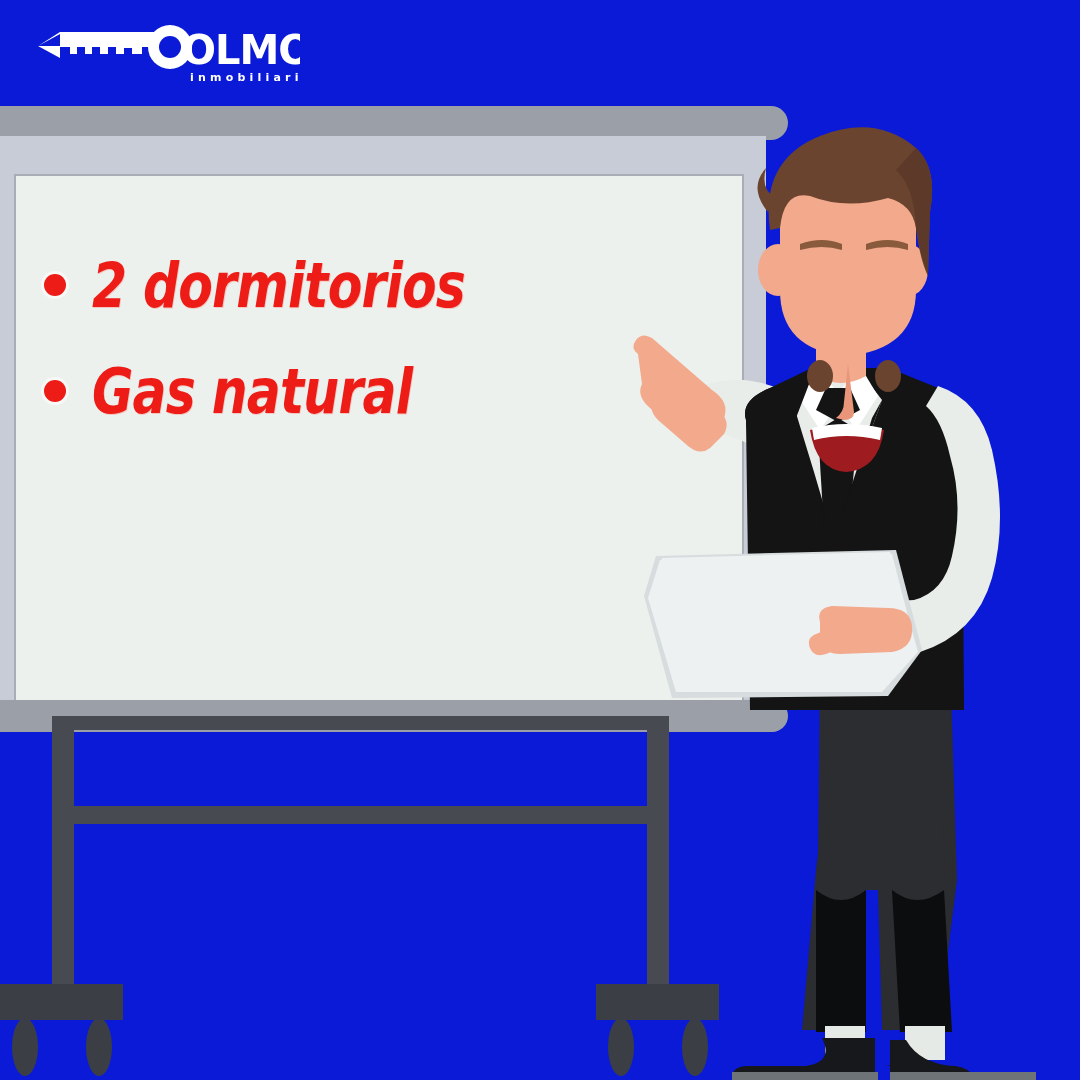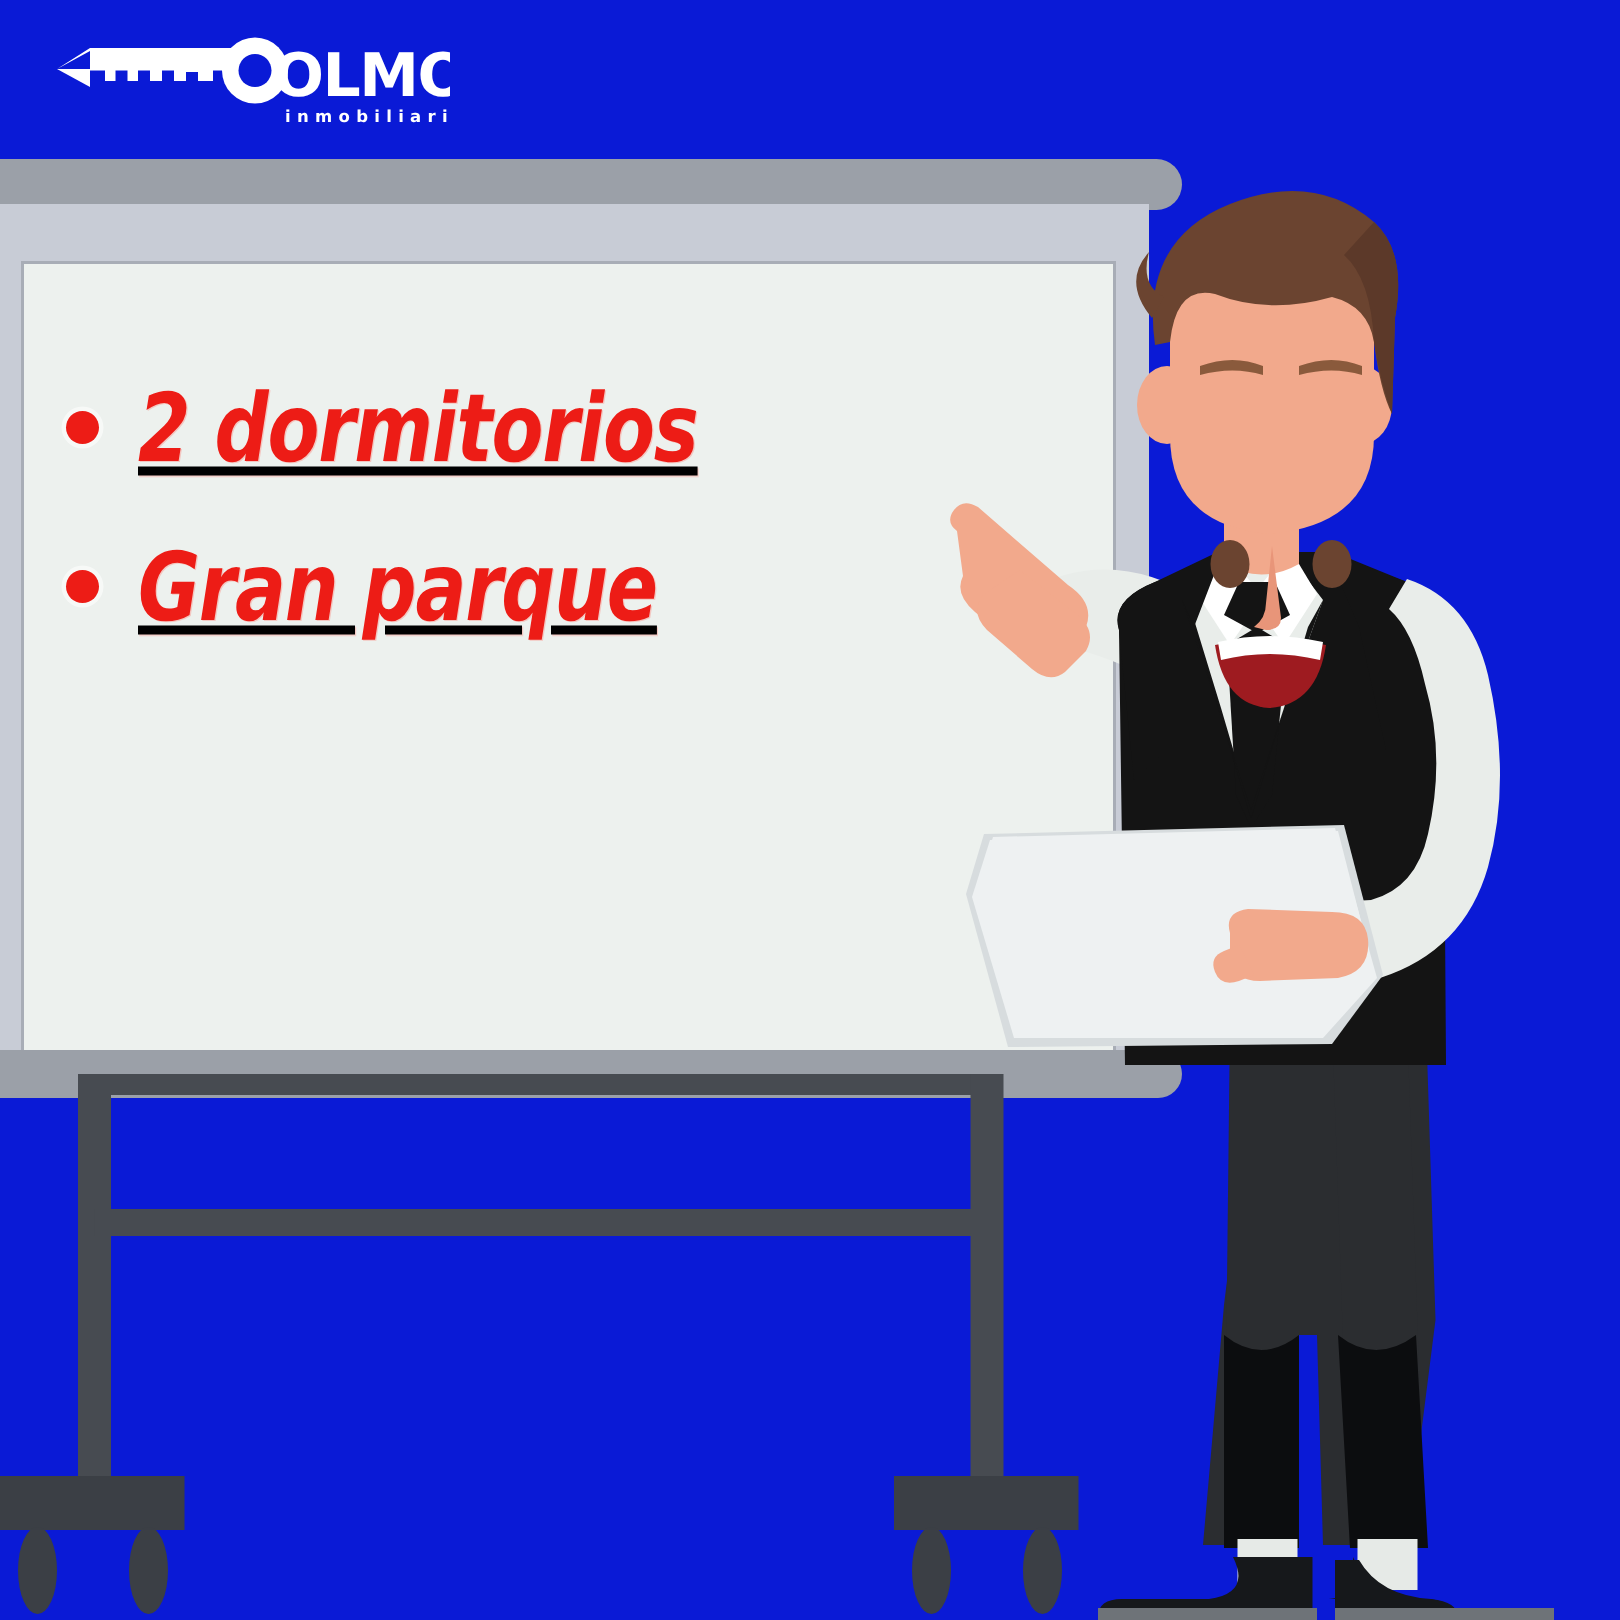--- a/index.html
+++ b/index.html
@@ -41,21 +41,20 @@
   }
 
   
   .bullet-list{
     position:absolute;left:56px;top:96px;width:660px;
     list-style:none;margin:0;padding:0;
   }
   .bullet-row{
     display:flex;align-items:center;
     height:106px;
-    text-decoration:underline;
   }
   .bullet-dot{
     width:22px;height:22px;border-radius:50%;
     background:#ED1C16;flex:0 0 22px;margin-right:26px;
     box-shadow:0 0 0 3px rgba(255,255,255,0.55);
   }
   .bullet-text{
     color:#ED1C16;
     font-family:"DejaVu Sans", sans-serif;
     font-weight:700;font-style:italic;
@@ -117,21 +116,21 @@
       <div class="board-inner-line"></div>
       <div class="board-surface"></div>
 
       <ul class="bullet-list">
         <li class="bullet-row">
           <span class="bullet-dot"></span>
           <span class="bullet-text">2 dormitorios</span>
         </li>
         <li class="bullet-row">
           <span class="bullet-dot"></span>
-          <span class="bullet-text">Gran parque</span>
+          <span class="bullet-text">Gas natural</span>
         </li>
       </ul>
     </div>
     <div class="board-bottom-bar"></div>
   </div>
 
   <div class="stand">
     <div class="cross-top"></div>
     <div class="leg leg-l"></div>
     <div class="leg leg-r"></div>

